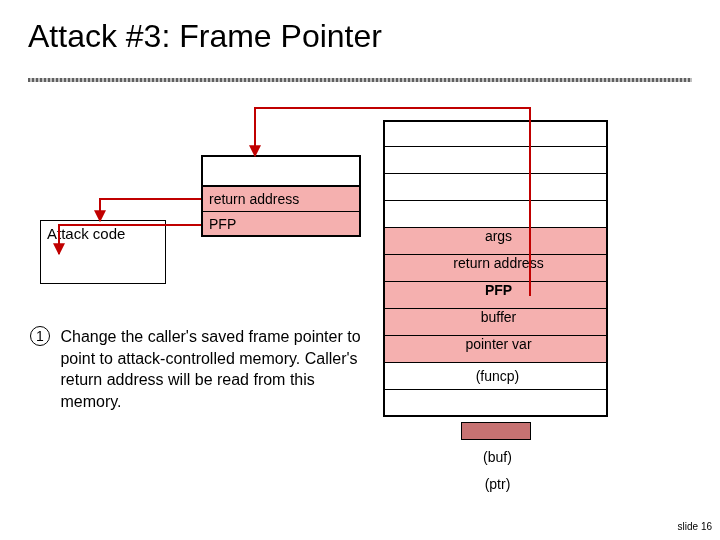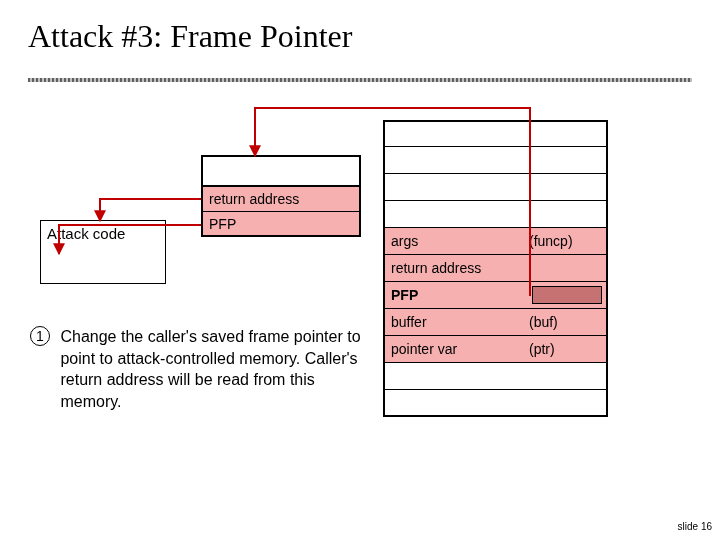--- a/index.html
+++ b/index.html
@@ -11,21 +11,21 @@
     position: relative;
     overflow: hidden;
   }
   .title {
     position: absolute;
     top: 18px;
     left: 28px;
     font-size: 32px;
     font-weight: 500;
     color: #000;
-    font-family: Liberation Serif, serif;
+    font-family: Liberation Sans, sans-serif;
   }
   .hr1 {
     position: absolute;
     top: 78px;
     left: 28px;
     width: 664px;
     height: 4px;
     background: repeating-linear-gradient(90deg, #606060 0 2px, #c0c0c0 2px 4px);
   }
 
@@ -83,21 +83,21 @@
     height: 27px;
     border-left: 2px solid #000;
     border-right: 2px solid #000;
     border-bottom: 1px solid #000;
     display: flex;
     font-size: 14px;
     align-items: center;
   }
   .row:first-child { border-top: 2px solid #000; }
   .row.blank { background: #fff; }
-  .row.red   { background: #f5b0af; }
+  .row.red   { background: #f5b0af; flex-direction: column; }
   .row .c1 { flex: 0 0 140px; padding-left: 6px; }
   .row .c2 { flex: 1; padding-left: 4px; }
   .pfp-row .c2inner {
     width: 70px; height: 18px; background: #c77272; border:1px solid #000;
     margin-left: auto; margin-right: 4px;
   }
   .row.last { border-bottom: 2px solid #000; }
 
   
   .explain {

